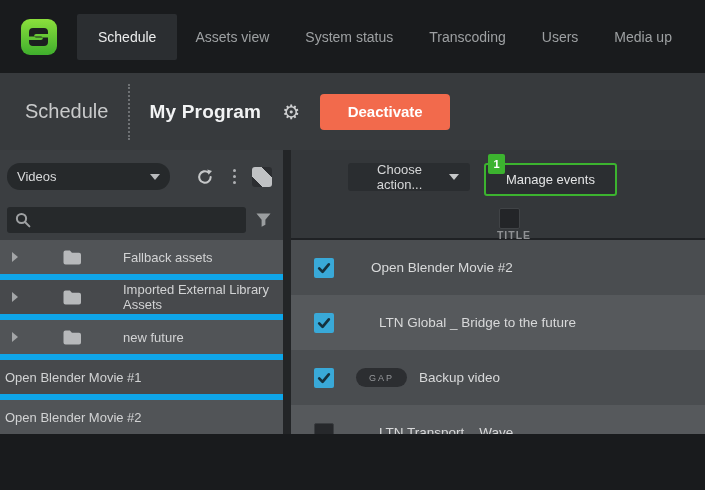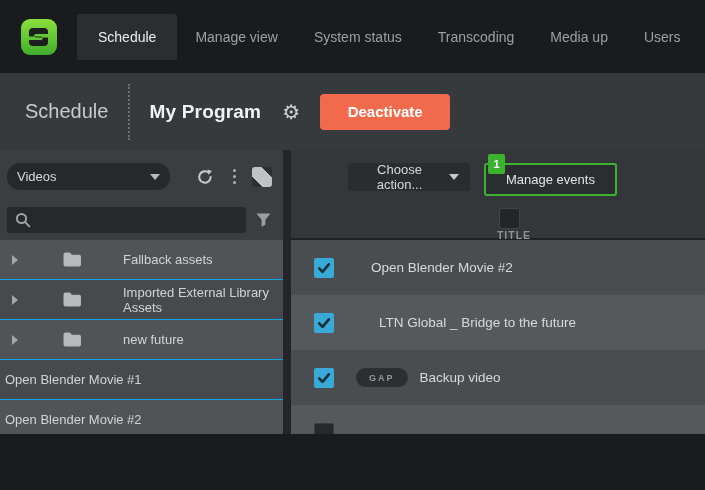--- a/index.html
+++ b/index.html
@@ -39,21 +39,21 @@
   .kebab i { width:3px; height:3px; border-radius:50%; background:#aeb0b2; }
   .expand-ico { margin-left:16px; width:20px; height:20px; border-radius:3px;
     background:linear-gradient(45deg,#2c2e31 26%,#c0c2c4 26%,#c0c2c4 74%,#2c2e31 74%); }
   .search-row { display:flex; align-items:center; margin:17px 10px 0 7px; }
   .search-box { width:239px; height:26px; background:#26292b; border-radius:3px; display:flex; align-items:center; padding:0 8px; }
   .search-input { background:transparent; border:none; outline:none; color:#d9dadb; font-size:13px; width:190px; margin-left:7px; font-family:inherit; }
   .funnel { margin-left:9px; }
 
   .lp-list { flex:1; display:flex; flex-direction:column; }
   .tree-row, .file-row { height:40px; flex:0 0 auto; display:flex; align-items:center; font-size:13px; color:#d2d3d4;
-    border-bottom:1px solid #0ea5e9; cursor:pointer;gap:31px; }
+    border-bottom:6px solid #0ea5e9; cursor:pointer;gap:31px; }
   .tree-row { padding-left:12px; }
   .tree-row .caret-right { width:0; height:0; border-top:5px solid transparent; border-bottom:5px solid transparent; border-left:6px solid #a3a5a7; margin-right:13px; }
   .tree-row svg { margin-right:10px; flex:0 0 auto; }
   .file-row { padding-left:5px; }
   .row-light { background:#515457; }
   .row-dark  { background:#47494c; }
   .lp-fill { flex:1; background:#3f4245; }
 
   
   .vdivider { width:8px; background:#232527; flex:0 0 auto; }
@@ -75,21 +75,21 @@
 
   .prow { height:55px; flex:0 0 auto; display:flex; align-items:center; padding-left:23px; font-size:13.5px; color:#d8d9da; cursor:pointer; }
   .prow.row-a { background:#4a4d50; }
   .prow.row-b { background:#56595c;gap:8px; }
   .cb { width:20px; height:20px; border-radius:2px; flex:0 0 auto; display:flex; align-items:center; justify-content:center; cursor:pointer; }
   .cb.checked { background:#39a9d8; }
   .cb.unchecked { background:#26282b; border:1px solid #3a3d40; }
   .cb svg { display:none; }
   .cb.checked svg { display:block; }
   .ptitle { margin-left:37px; }
-  .gap-pill { display:none; margin-left:22px; background:#2c2e31; color:#97999c; font-size:9px; font-weight:700;
+  .gap-pill { display:none; margin-left:22px; background:#2c2e31; color:#97999c; font-size:9px; font-weight:400;
     letter-spacing:2px; border-radius:10px; padding:5px 13px 4px; }
   .prow.has-gap .gap-pill { display:inline-block; }
   .prow.has-gap .ptitle { margin-left:12px; }
 </style>
 </head>
 <body>
 
 <div class="screen">
 
   <div class="navbar">
@@ -98,25 +98,25 @@
         <linearGradient id="lg" x1="0" y1="0" x2="0" y2="1">
           <stop offset="0" stop-color="#8bdf3c"></stop>
             <stop offset="1" stop-color="#3fae2d"></stop>
         </linearGradient>
       </defs>
       <rect x="1" y="1" width="36" height="36" rx="9" fill="url(#lg)"></rect>
       <path d="M13 10 h11 a4 4 0 0 1 4 4 v2 h-12 a1.8 1.8 0 0 0 0 3.6 h12 v4.4 a4 4 0 0 1 -4 4 h-11 a4 4 0 0 1 -4 -4 v-2 h12 a1.8 1.8 0 0 0 0 -3.6 h-12 v-4.4 a4 4 0 0 1 4 -4 z" fill="#1c1e20"></path>
     </svg>
     <div class="nav-tabs">
       <div class="nav-tab active">Schedule</div>
-      <div class="nav-tab">Manage view</div>
+      <div class="nav-tab">Assets view</div>
       <div class="nav-tab">System status</div>
       <div class="nav-tab">Transcoding</div>
+      <div class="nav-tab">Users</div>
       <div class="nav-tab">Media up</div>
-      <div class="nav-tab">Users</div>
     </div>
   </div>
 
   <div class="bar2">
     <span class="crumb">Schedule</span>
     <span class="dotsep"></span>
     <span class="prog-title">My Program</span>
     <span class="gear">⚙</span>
     <button class="btn-deactivate">Deactivate</button>
   </div>
@@ -235,20 +235,21 @@
       </svg>
     </span>
     <span class="gap-pill">GAP</span>
     <span class="ptitle">Backup video</span>
   </div>
           <div class="prow row-b">
     <span class="cb unchecked">
       
     </span>
 
+    <span class="ptitle">LTN Transport _ Wave</span>
   </div>
           <div class="prow row-a">
     <span class="cb unchecked">
       
     </span>
 
     <span class="ptitle"></span>
   </div>
         </div>
     </div>

